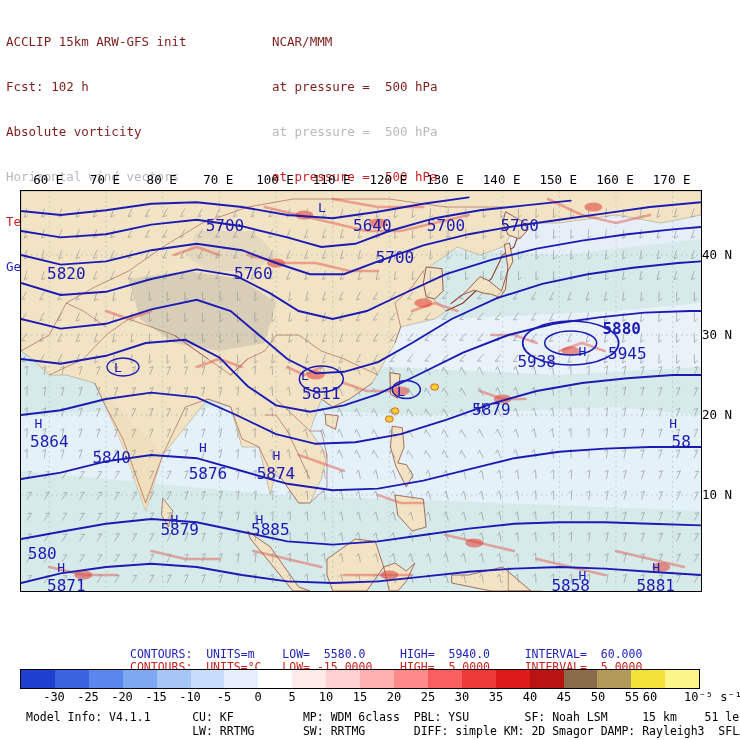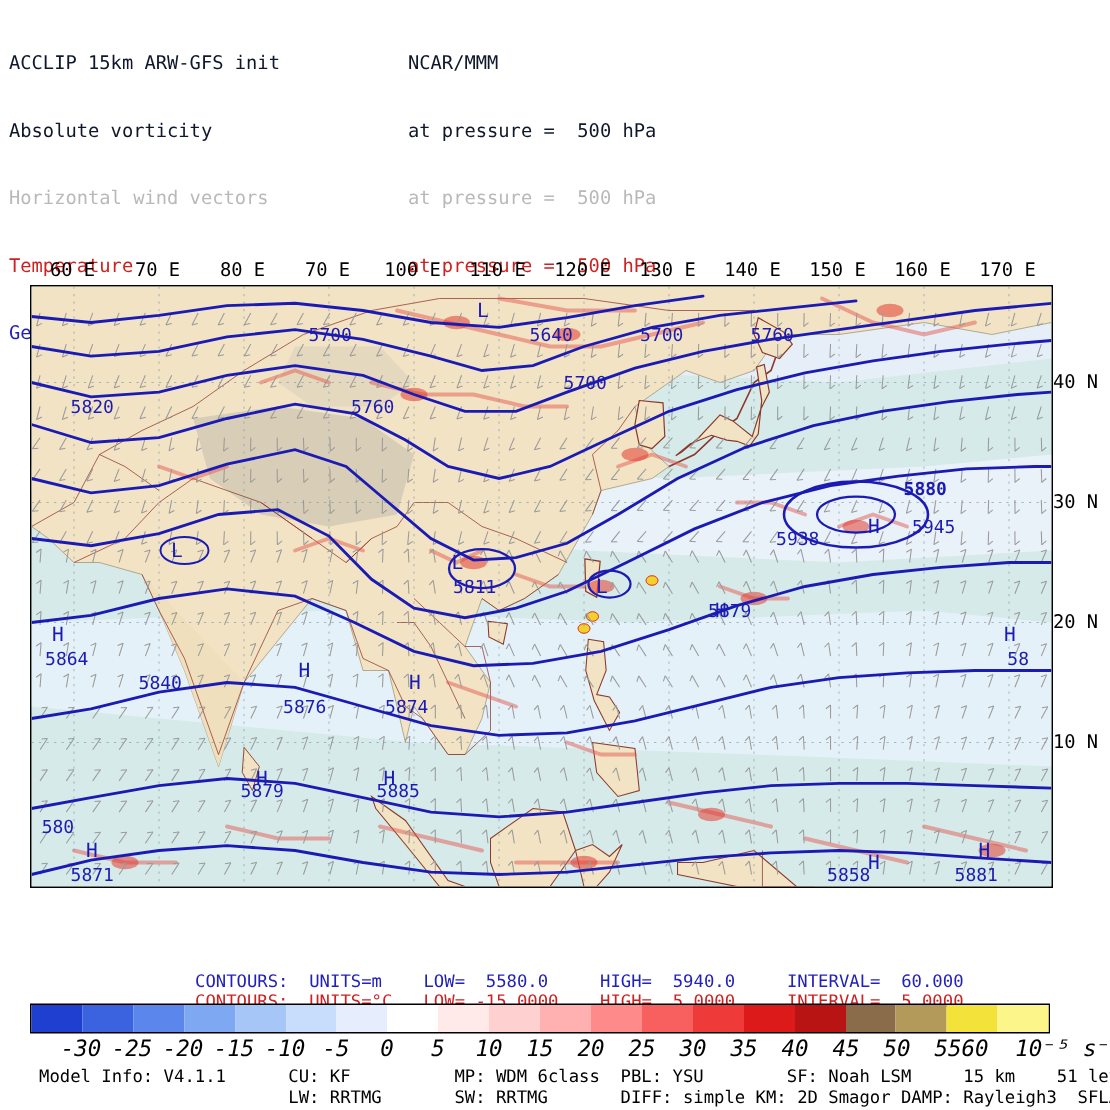--- a/index.html
+++ b/index.html
@@ -2,49 +2,50 @@
 <html><head>
 <meta charset="utf-8">
 <style>
   html,body{margin:0;padding:0;background:#ffffff;}
   body{width:740px;height:740px;font-family:"DejaVu Sans Mono",monospace;color:#000;overflow:hidden;position:relative;}
   .hdr{position:absolute;left:0;top:0;width:740px;height:105px;font-size:12.5px;line-height:15px;}
   .hdr .col{position:absolute;white-space:pre;}
   .c1{left:6px;top:4px;}
   .c2{left:272px;top:4px;}
   .c3{left:512px;top:4px;}
-  .l-black{color:#0f172a;}
+  .l-black{color:#7f1d1d;}
   .l-grey{color:#b9b9b9;}
   .l-red{color:#cc2222;}
   .l-blue{color:#2222bb;}
   .mapwrap{position:absolute;left:20px;top:190px;width:680px;height:400px;}
   .mapbox{position:absolute;left:0;top:0;width:680px;height:400px;border:1.2px solid #000;background:#d8ecec;overflow:hidden;}
   .lonlabels{position:absolute;left:20px;top:172px;width:680px;height:16px;font-size:12.5px;}
   .lonlabels span{position:absolute;top:0;transform:translateX(-50%);white-space:nowrap;}
   .latlabels{position:absolute;left:702px;top:190px;width:40px;height:400px;font-size:12.5px;}
   .latlabels span{position:absolute;left:0;transform:translateY(-50%);white-space:nowrap;}
   .legendbar{position:absolute;left:20px;top:669px;width:680px;height:20px;display:flex;border:1px solid #000;box-sizing:border-box;}
   .legendbar div{flex:1 1 auto;height:100%;}
-  .legendticks{position:absolute;left:20px;top:690px;width:700px;height:14px;font-size:15px;color:#000;font-style:italic;}
+  .legendticks{position:absolute;left:20px;top:690px;width:700px;height:14px;font-size:12px;color:#000;}
   .legendticks span{position:absolute;top:0;transform:translateX(-50%);white-space:nowrap;}
   .footinfo{position:absolute;left:0;top:640px;width:740px;font-size:11.5px;line-height:13px;}
   .footinfo .ln{position:absolute;white-space:pre;}
   .modelinfo{position:absolute;left:0;top:710px;width:740px;font-size:11.5px;line-height:14px;}
   .modelinfo .ln{position:absolute;white-space:pre;}
-  .cl{position:absolute;font-size:12px;font-family:"DejaVu Sans Mono",monospace;white-space:nowrap;}
+  .cl{position:absolute;font-size:16px;font-family:"DejaVu Sans Mono",monospace;white-space:nowrap;}
   .cl.blue{color:#1b1bb4;}
   .cl.hl{color:#1b1bb4;font-size:13px;}
   svg{position:absolute;left:0;top:0;}
 </style>
 </head>
 <body>
 
 <div class="hdr">
   <div class="col c1">
     <div class="l-black">ACCLIP 15km ARW-GFS init</div>
+    <div class="l-black">Fcst: 102 h</div>
     <div class="l-black">Absolute vorticity</div>
     <div class="l-grey">Horizontal wind vectors</div>
     <div class="l-red">Temperature</div>
     <div class="l-blue">Geopotential height</div>
   </div>
   <div class="col c2">
     <div class="l-black">NCAR/MMM</div>
     <div class="l-black">at pressure =  500 hPa</div>
     <div class="l-grey">at pressure =  500 hPa</div>
     <div class="l-red">at pressure =  500 hPa</div>

